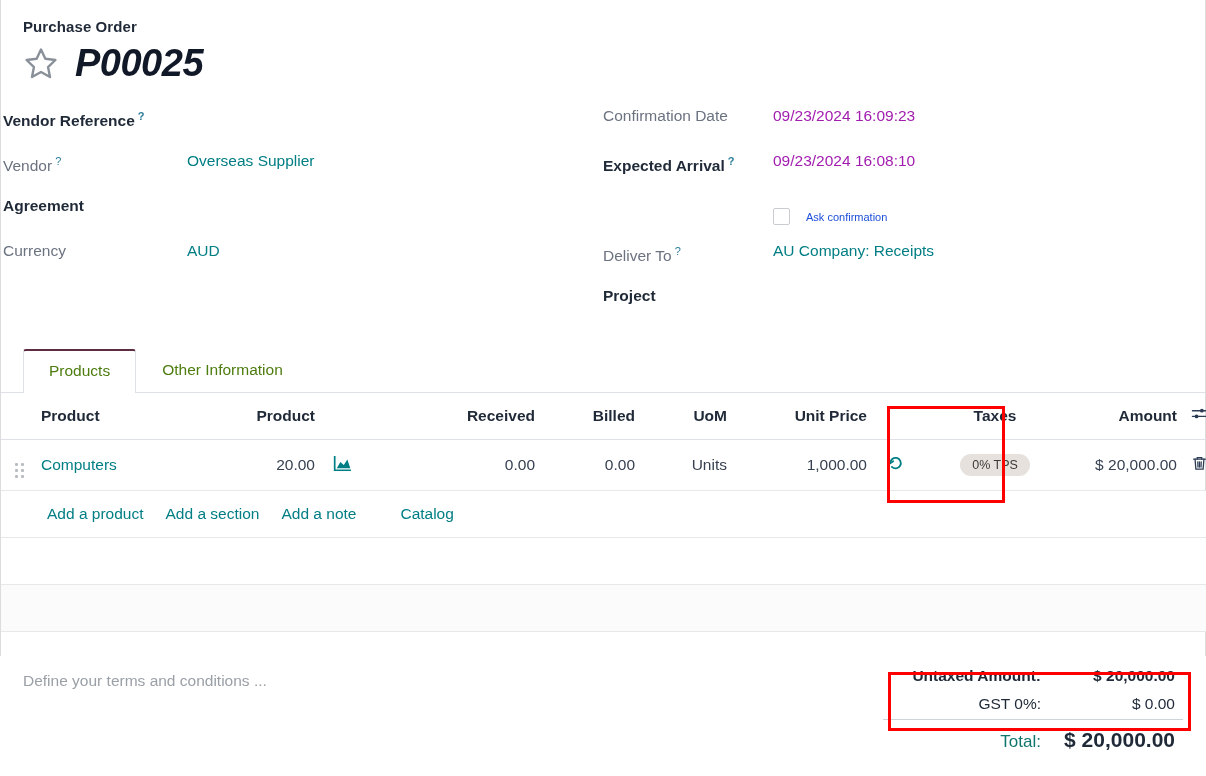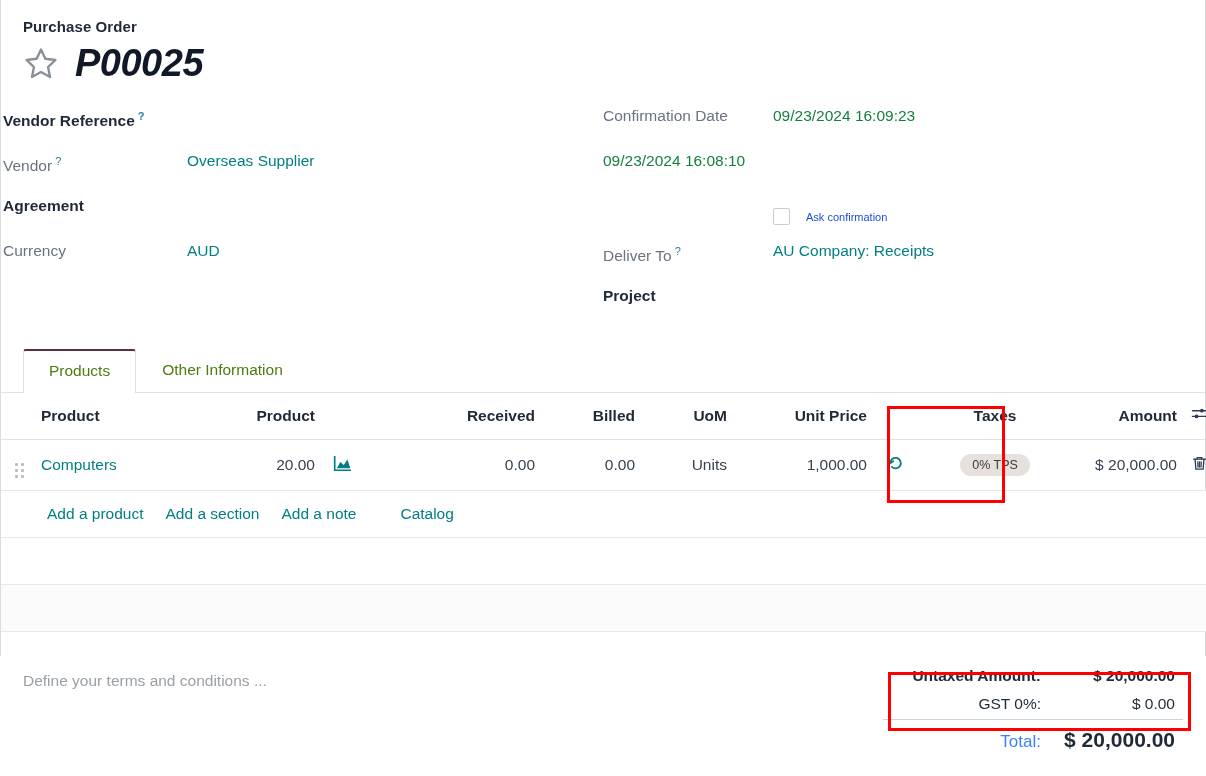--- a/index.html
+++ b/index.html
@@ -73,21 +73,21 @@
     vertical-align: super;
     margin-left: 3px;
     cursor: help;
   }
   .fvalue {
     font-size: 15.5px;
     line-height: 20px;
     padding-top: 2px;
   }
   .fvalue.link { color: #017e84; cursor: pointer; }
-  .fvalue.plain { color: #15803d; }
+  .fvalue.plain { color: #a21caf; }
 
   
   .col.left .flabel { width: 184px; }
   
   .col.right .flabel { width: 170px; }
 
   .checkbox-row { display: flex; align-items: center; min-height: 45px; }
   .checkbox-spacer { width: 170px; }
   .cbox {
     width: 17px; height: 17px;
@@ -233,21 +233,21 @@
   }
   .trow .tlab { color: #1f2937; margin-right: 14px; }
   .trow .tval { min-width: 120px; text-align: right; color: #1f2937; }
   .trow.bold .tlab, .trow.bold .tval { font-weight: bold; }
   .trow.total {
     border-top: 1px solid #cfd4d9;
     margin-top: 1px;
     padding-top: 8px;
     font-size: 20px;
   }
-  .trow.total .tlab { color: #3b82f6; font-weight: normal; font-size: 17px; }
+  .trow.total .tlab { color: #0f766e; font-weight: normal; font-size: 17px; }
   .trow.total .tval { font-weight: bold; font-size: 21px; }
 
   
   .hl {
     position: absolute;
     border: 3px solid #fe0000;
     pointer-events: none;
     z-index: 50;
   }
   #hl-taxes  { left: 886px; top: 406px; width: 118px; height: 97px; }
@@ -301,20 +301,23 @@
     </div>
 
     <div class="col right">
 
       <div class="frow">
         <div class="flabel muted">Confirmation Date</div>
         <div class="fvalue plain">09/23/2024 16:09:23</div>
       </div>
 
       <div class="frow">
+        <div class="flabel strong">
+          <span>Expected Arrival</span><span class="help-mark">?</span>
+        </div>
         <div class="fvalue plain">09/23/2024 16:08:10</div>
       </div>
 
       <div class="checkbox-row">
         <div class="checkbox-spacer"></div>
         <span class="cbox"></span>
         <span class="cbox-label">Ask confirmation</span>
       </div>
 
       <div class="frow">

